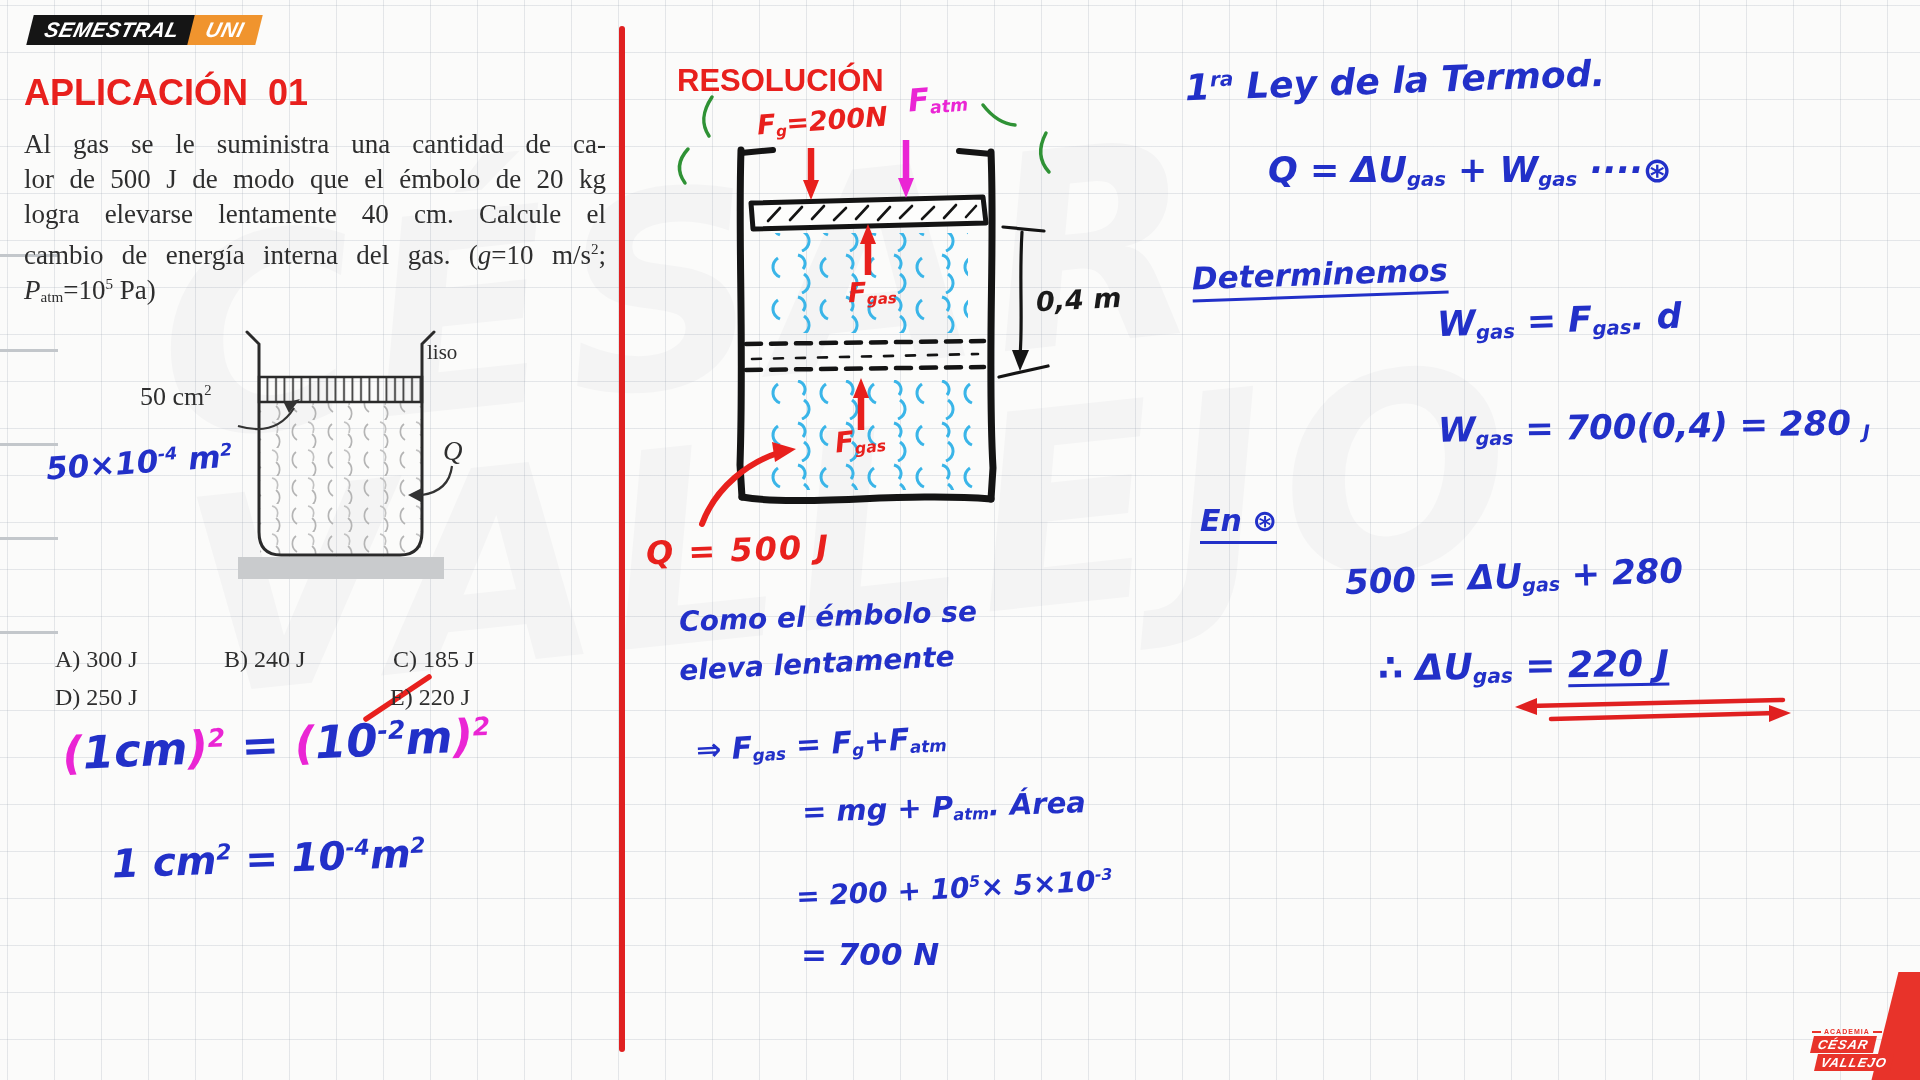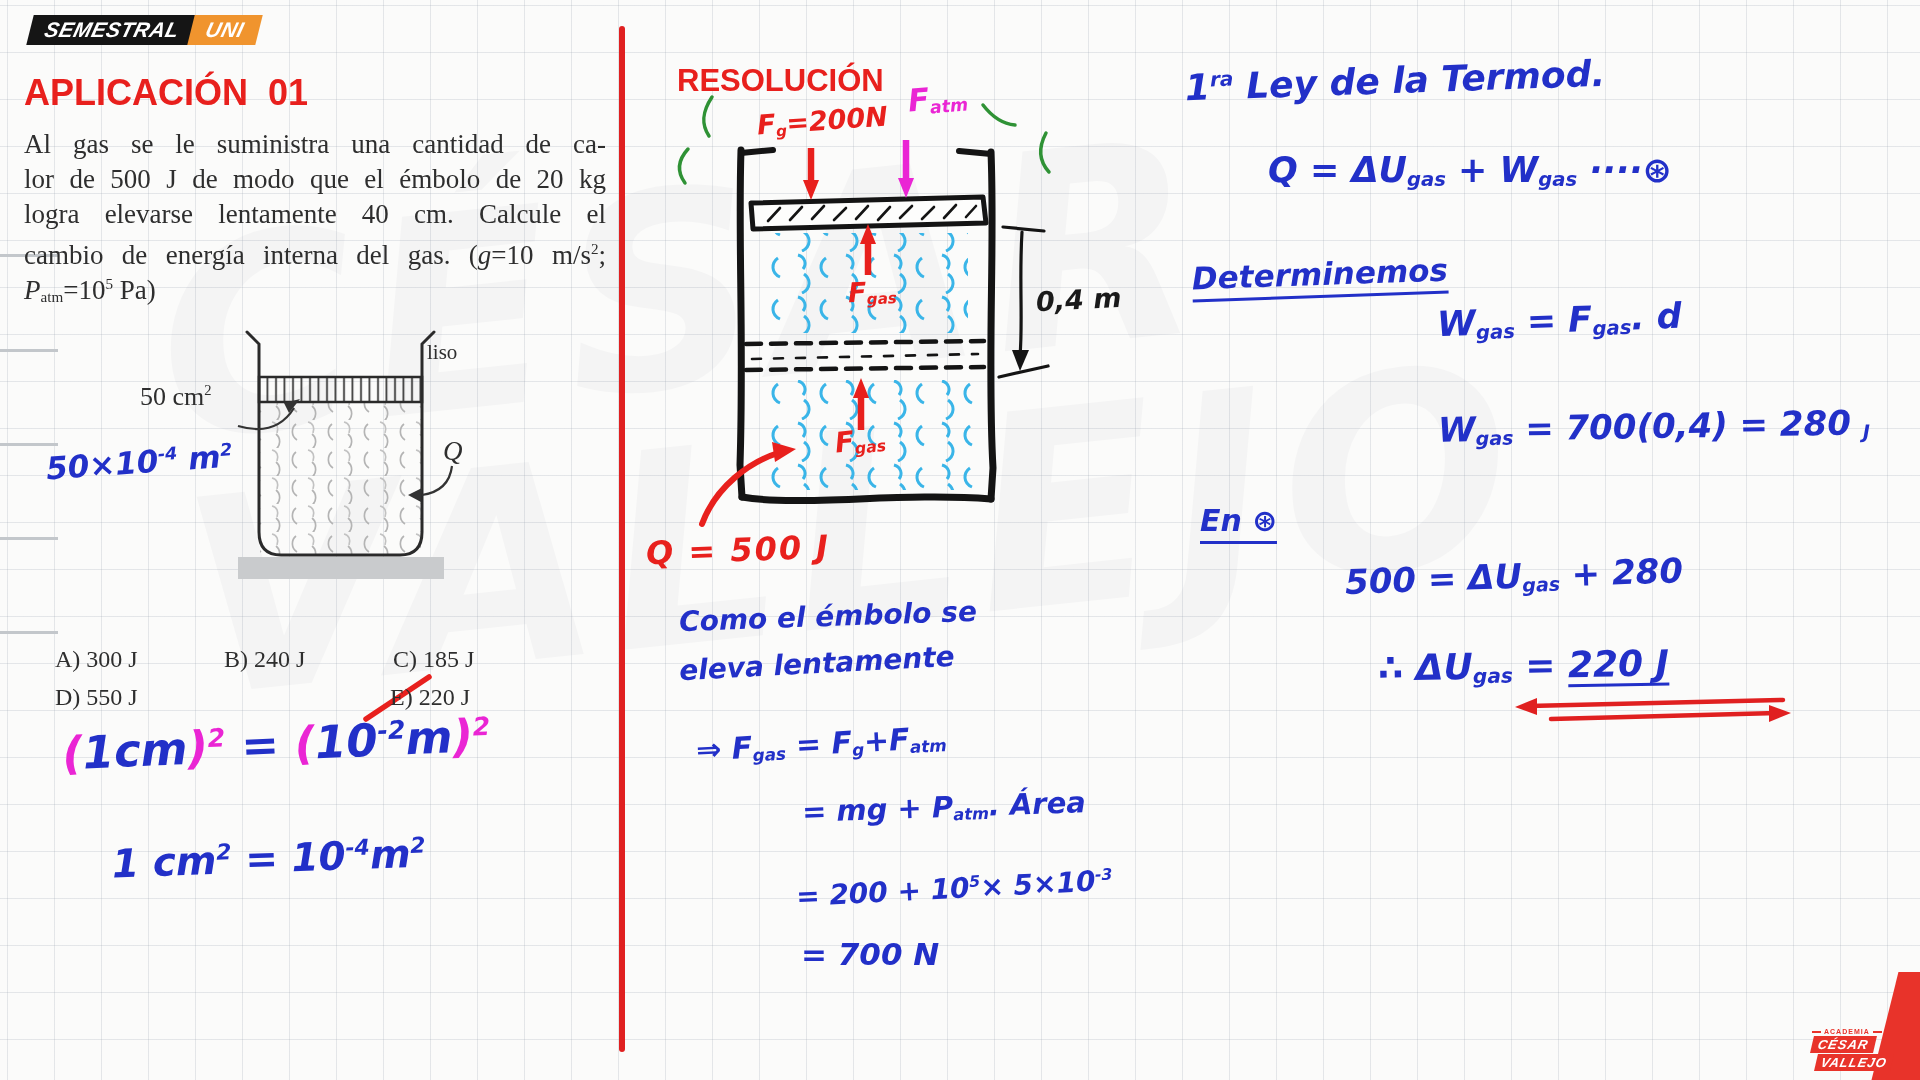--- a/index.html
+++ b/index.html
@@ -165,21 +165,21 @@
   </div>
 
   <div class="abs serif" style="left:140px;top:382px;font-size:26px;"><span>50 cm</span><span class="sup">2</span></div>
   <div class="abs serif" style="left:427px;top:340px;font-size:21px;">liso</div>
   <div class="abs serif it" style="left:443px;top:436px;font-size:27px;">Q</div>
   <div class="abs hw" style="left:46px;top:444px;font-size:31px;transform:rotate(-4deg);"><span>50×10</span><span class="sup">-4</span><span> m</span><span class="sup">2</span></div>
 
   <div class="abs serif opt" style="left:55px;top:646px;"><span>A)</span> <span>300 J</span></div>
   <div class="abs serif opt" style="left:224px;top:646px;"><span>B)</span> <span>240 J</span></div>
   <div class="abs serif opt" style="left:393px;top:646px;"><span>C)</span> <span>185 J</span></div>
-  <div class="abs serif opt" style="left:55px;top:684px;"><span>D)</span> <span>550 J</span></div>
+  <div class="abs serif opt" style="left:55px;top:684px;"><span>D)</span> <span>250 J</span></div>
   <div class="abs serif opt" style="left:390px;top:684px;"><span>E)</span> <span>220 J</span></div>
 
   <div class="abs hw" style="left:62px;top:718px;font-size:45px;transform:rotate(-2.5deg);"><span class="c-mag">(</span><span class="c-blue">1cm</span><span class="c-mag">)</span><span class="sup c-mag">2</span><span class="c-blue"> = </span><span class="c-mag">(</span><span class="c-blue">10</span><span class="sup c-blue">-2</span><span class="c-blue">m</span><span class="c-mag">)</span><span class="sup c-mag">2</span></div>
   <div class="abs hw" style="left:112px;top:836px;font-size:39px;transform:rotate(-2deg);"><span>1 cm</span><span class="sup">2</span><span> = 10</span><span class="sup">-4</span><span>m</span><span class="sup">2</span></div>
 
   <div class="abs" style="left:619px;top:26px;width:6px;height:1026px;background:#e02020;border-radius:3px;"></div>
 
   <div class="abs heading" style="left:677px;top:63px;font-size:31px;">RESOLUCIÓN</div>
 
   <div class="abs hw hw-red" style="left:757px;top:105px;font-size:27px;transform:rotate(-4deg);"><span>F</span><span class="sub">g</span><span>=200N</span></div>

